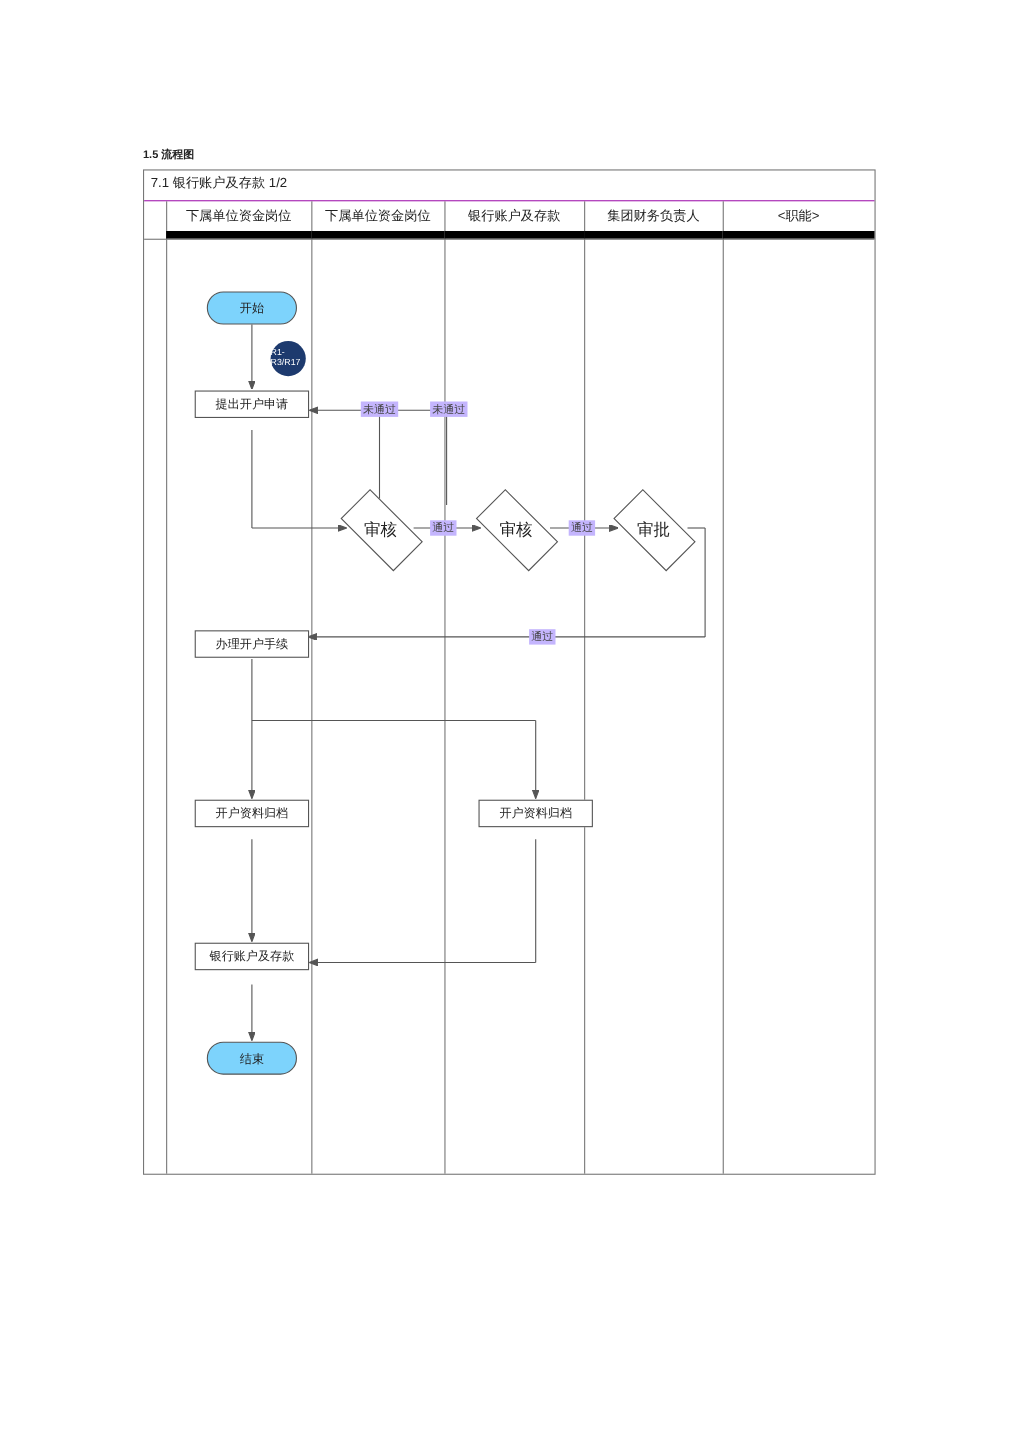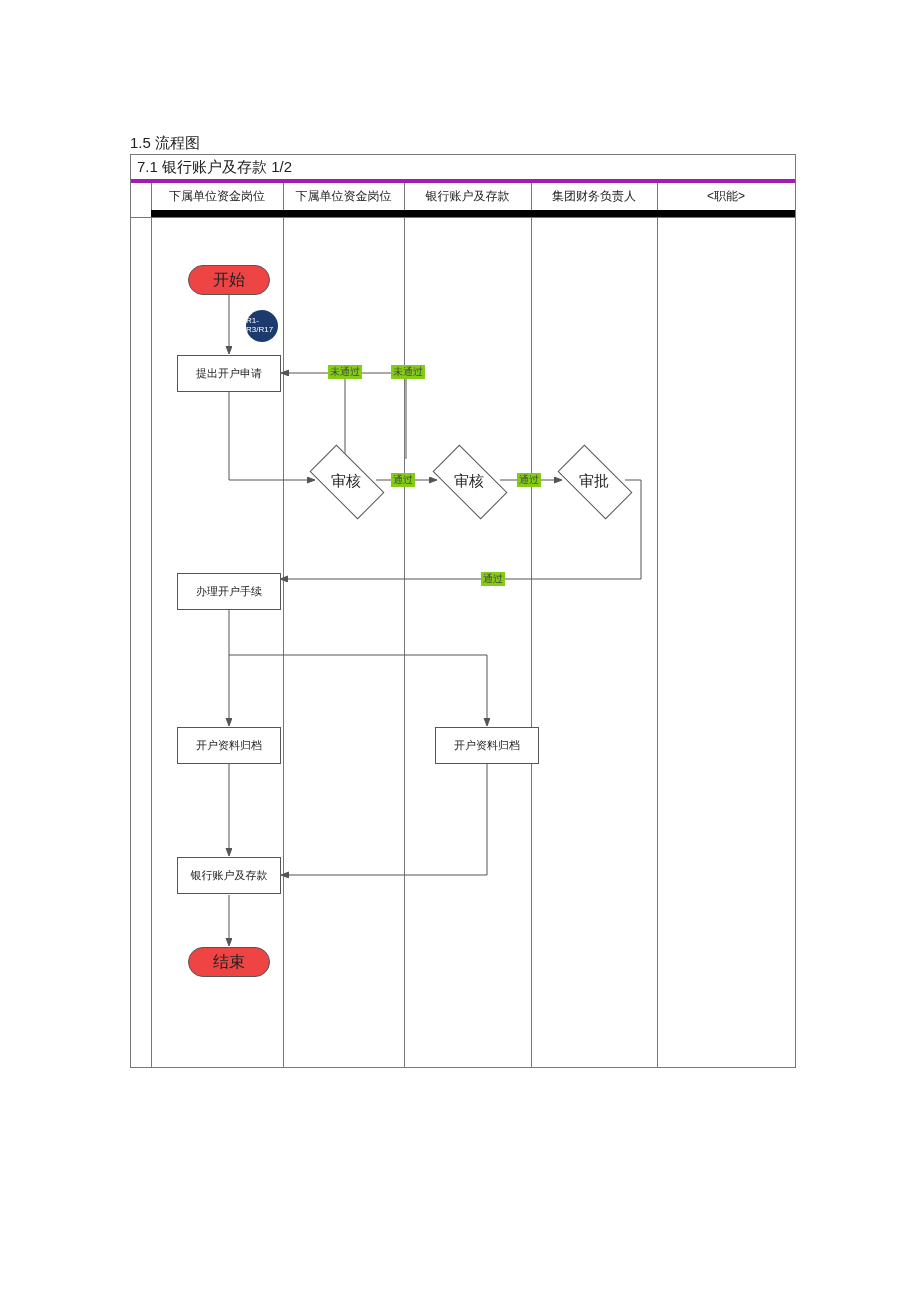--- a/index.html
+++ b/index.html
@@ -1,38 +1,38 @@
 <!DOCTYPE html>
 <html><head>
 <meta charset="utf-8">
 <style>
   body{margin:0;background:#fff;font-family:"Microsoft YaHei","SimSun",sans-serif;color:#222}
   .page{position:relative;width:920px;height:1301px;margin:0 auto;background:#fff}
-  .heading{position:absolute;left:130px;top:134px;font-size:15px;font-weight:400}
+  .heading{position:absolute;left:130px;top:134px;font-size:10px;font-weight:700}
   .frame{position:absolute;left:130px;top:154px;width:664px;height:912px;border:1px solid #777}
-  .title-bar{position:absolute;left:0;top:0;right:0;height:28px;border-bottom:4px solid #a21caf;font-size:15px;padding:3px 6px;box-sizing:border-box}
+  .title-bar{position:absolute;left:0;top:0;right:0;height:28px;border-bottom:1px solid #a21caf;font-size:12px;padding:3px 6px;box-sizing:border-box}
   .lane-hdr{position:absolute;top:28px;height:34px;border-bottom:7px solid #000000;display:flex;align-items:center;justify-content:center;font-size:12px;box-sizing:border-box}
   .lane-div{position:absolute;top:28px;bottom:0;width:0;border-left:1px solid #777}
   .lane1{left:20px;width:132px}
   .lane2{left:152px;width:121px}
   .lane3{left:273px;width:127px}
   .lane4{left:400px;width:126px}
   .lane5{left:526px;width:138px;border-right:0}
   .lane-div.d1{left:20px}
   .lane-div.d2{left:152px}
   .lane-div.d3{left:273px}
   .lane-div.d4{left:400px}
   .lane-div.d5{left:526px}
   .sep-top{position:absolute;left:0;right:0;top:62px;border-top:1px solid #777}
-  .terminator{position:absolute;width:82px;height:30px;border:1px solid #555;border-radius:16px;display:flex;align-items:center;justify-content:center;font-size:16px;background:#ef4444;box-sizing:border-box}
-  .process{position:absolute;width:104px;height:37px;border:1px solid #555;display:flex;align-items:center;justify-content:center;font-size:11px;background:#fff;box-sizing:border-box;text-align:center}
+  .terminator{position:absolute;width:82px;height:30px;border:1px solid #555;border-radius:16px;display:flex;align-items:center;justify-content:center;font-size:11px;background:#7dd3fc;box-sizing:border-box}
+  .process{position:absolute;width:104px;height:25px;border:1px solid #555;display:flex;align-items:center;justify-content:center;font-size:11px;background:#fff;box-sizing:border-box;text-align:center}
   .diamond{position:absolute;width:66px;height:36px;transform:rotate(45deg);border:1px solid #555;background:#fff}
   .dlabel{position:absolute;font-size:15px;display:flex;align-items:center;justify-content:center;pointer-events:none}
   .badge{position:absolute;width:32px;height:32px;border-radius:50%;background:#1d3a6e;color:#fff;font-size:8px;display:flex;align-items:center;justify-content:center;line-height:1.1}
-  .edge-label{position:absolute;font-size:10px;color:#444;background:#84cc16;padding:0 2px}
+  .edge-label{position:absolute;font-size:10px;color:#444;background:#c4b5fd;padding:0 2px}
   svg.flows{position:absolute;left:0;top:0;width:664px;height:912px;pointer-events:none}
   svg.flows line,svg.flows path{stroke:#555;stroke-width:1;fill:none}
   svg.flows .arrow{fill:#555}
 </style>
 </head>
 <body>
 
 <div class="page">
   <div class="heading">1.5 流程图</div>
 

